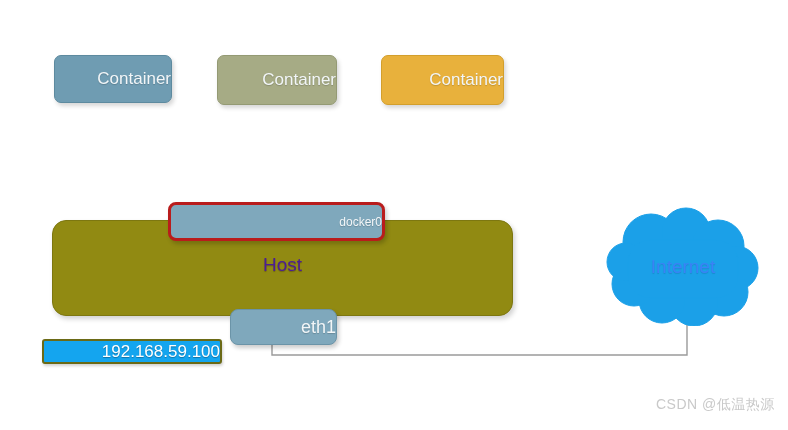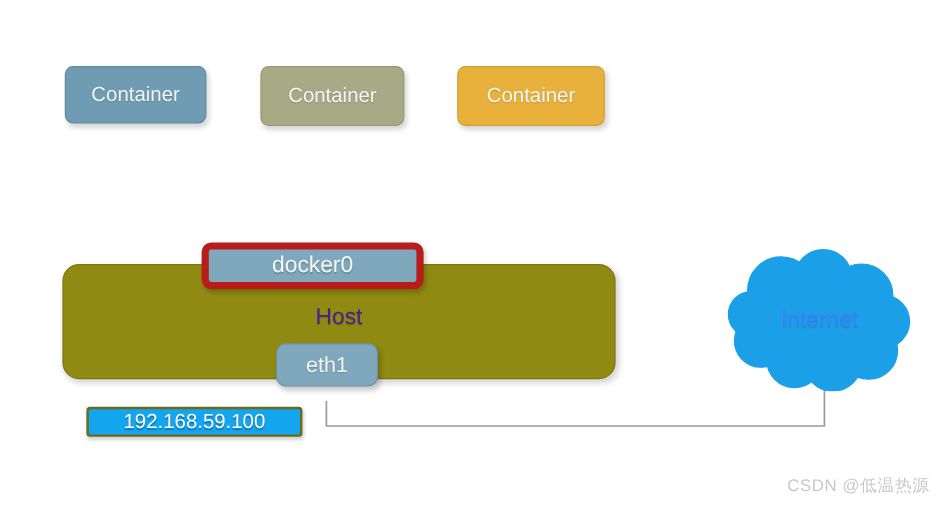--- a/index.html
+++ b/index.html
@@ -19,21 +19,21 @@
     width: 788px;
     height: 430px;
     background: #ffffff;
   }
 
   
   .node {
     position: absolute;
     display: flex;
     align-items: center;
-    justify-content: center;
+    justify-content: flex-end;
     box-sizing: border-box;
     color: #f2f6f8;
     text-shadow: 0 1px 1px rgba(0,0,0,0.18);
     white-space: nowrap;
   }
 
   
   .container-box {
     border-radius: 7px;
     font-size: 17px;
@@ -67,47 +67,46 @@
     position: absolute;
     left: 52px; top: 254px; width: 461px;
     text-align: center;
     font-size: 19px;
     color: #4c1d95;
     text-shadow: 0 1px 1px rgba(0,0,0,0.25);
   }
 
   
   #docker0-box {
-    left: 168px; top: 202px; width: 185px; height: 39px;
+    left: 168px; top: 202px; width: 217px; height: 39px;
     background: #7fa8bc;
-    border: 6px solid #b91c1c;
+    border: 3px solid #b91c1c;
     border-radius: 8px;
-    font-size: 19px;
+    font-size: 12px;
     box-shadow: 2px 3px 4px rgba(0,0,0,0.20);
   }
   #eth1-box {
-    left: 230px; top: 286px; width: 85px; height: 36px;
+    left: 230px; top: 309px; width: 107px; height: 36px;
     background: #7fa8bc;
     border: 1px solid #6b94a8;
     border-radius: 8px;
     font-size: 18px;
     box-shadow: 2px 3px 4px rgba(0,0,0,0.20);
   }
 
   
   #ip-badge {
     left: 42px; top: 339px; width: 180px; height: 25px;
     background: #14a5ef;
     border: 2px solid #6b6a16;
     border-radius: 3px;
     font-size: 17px;
     color: #ffffff;
     text-shadow: 0 1px 1px rgba(0,0,0,0.30);
     box-shadow: 1px 2px 3px rgba(0,0,0,0.18);
-    margin-left: 30px;
   }
 
   
   #cloud-wrap {
     position: absolute;
     left: 606px; top: 206px;
     width: 154px; height: 120px;
   }
   #cloud-wrap svg { display: block; }
   #cloud-label {

